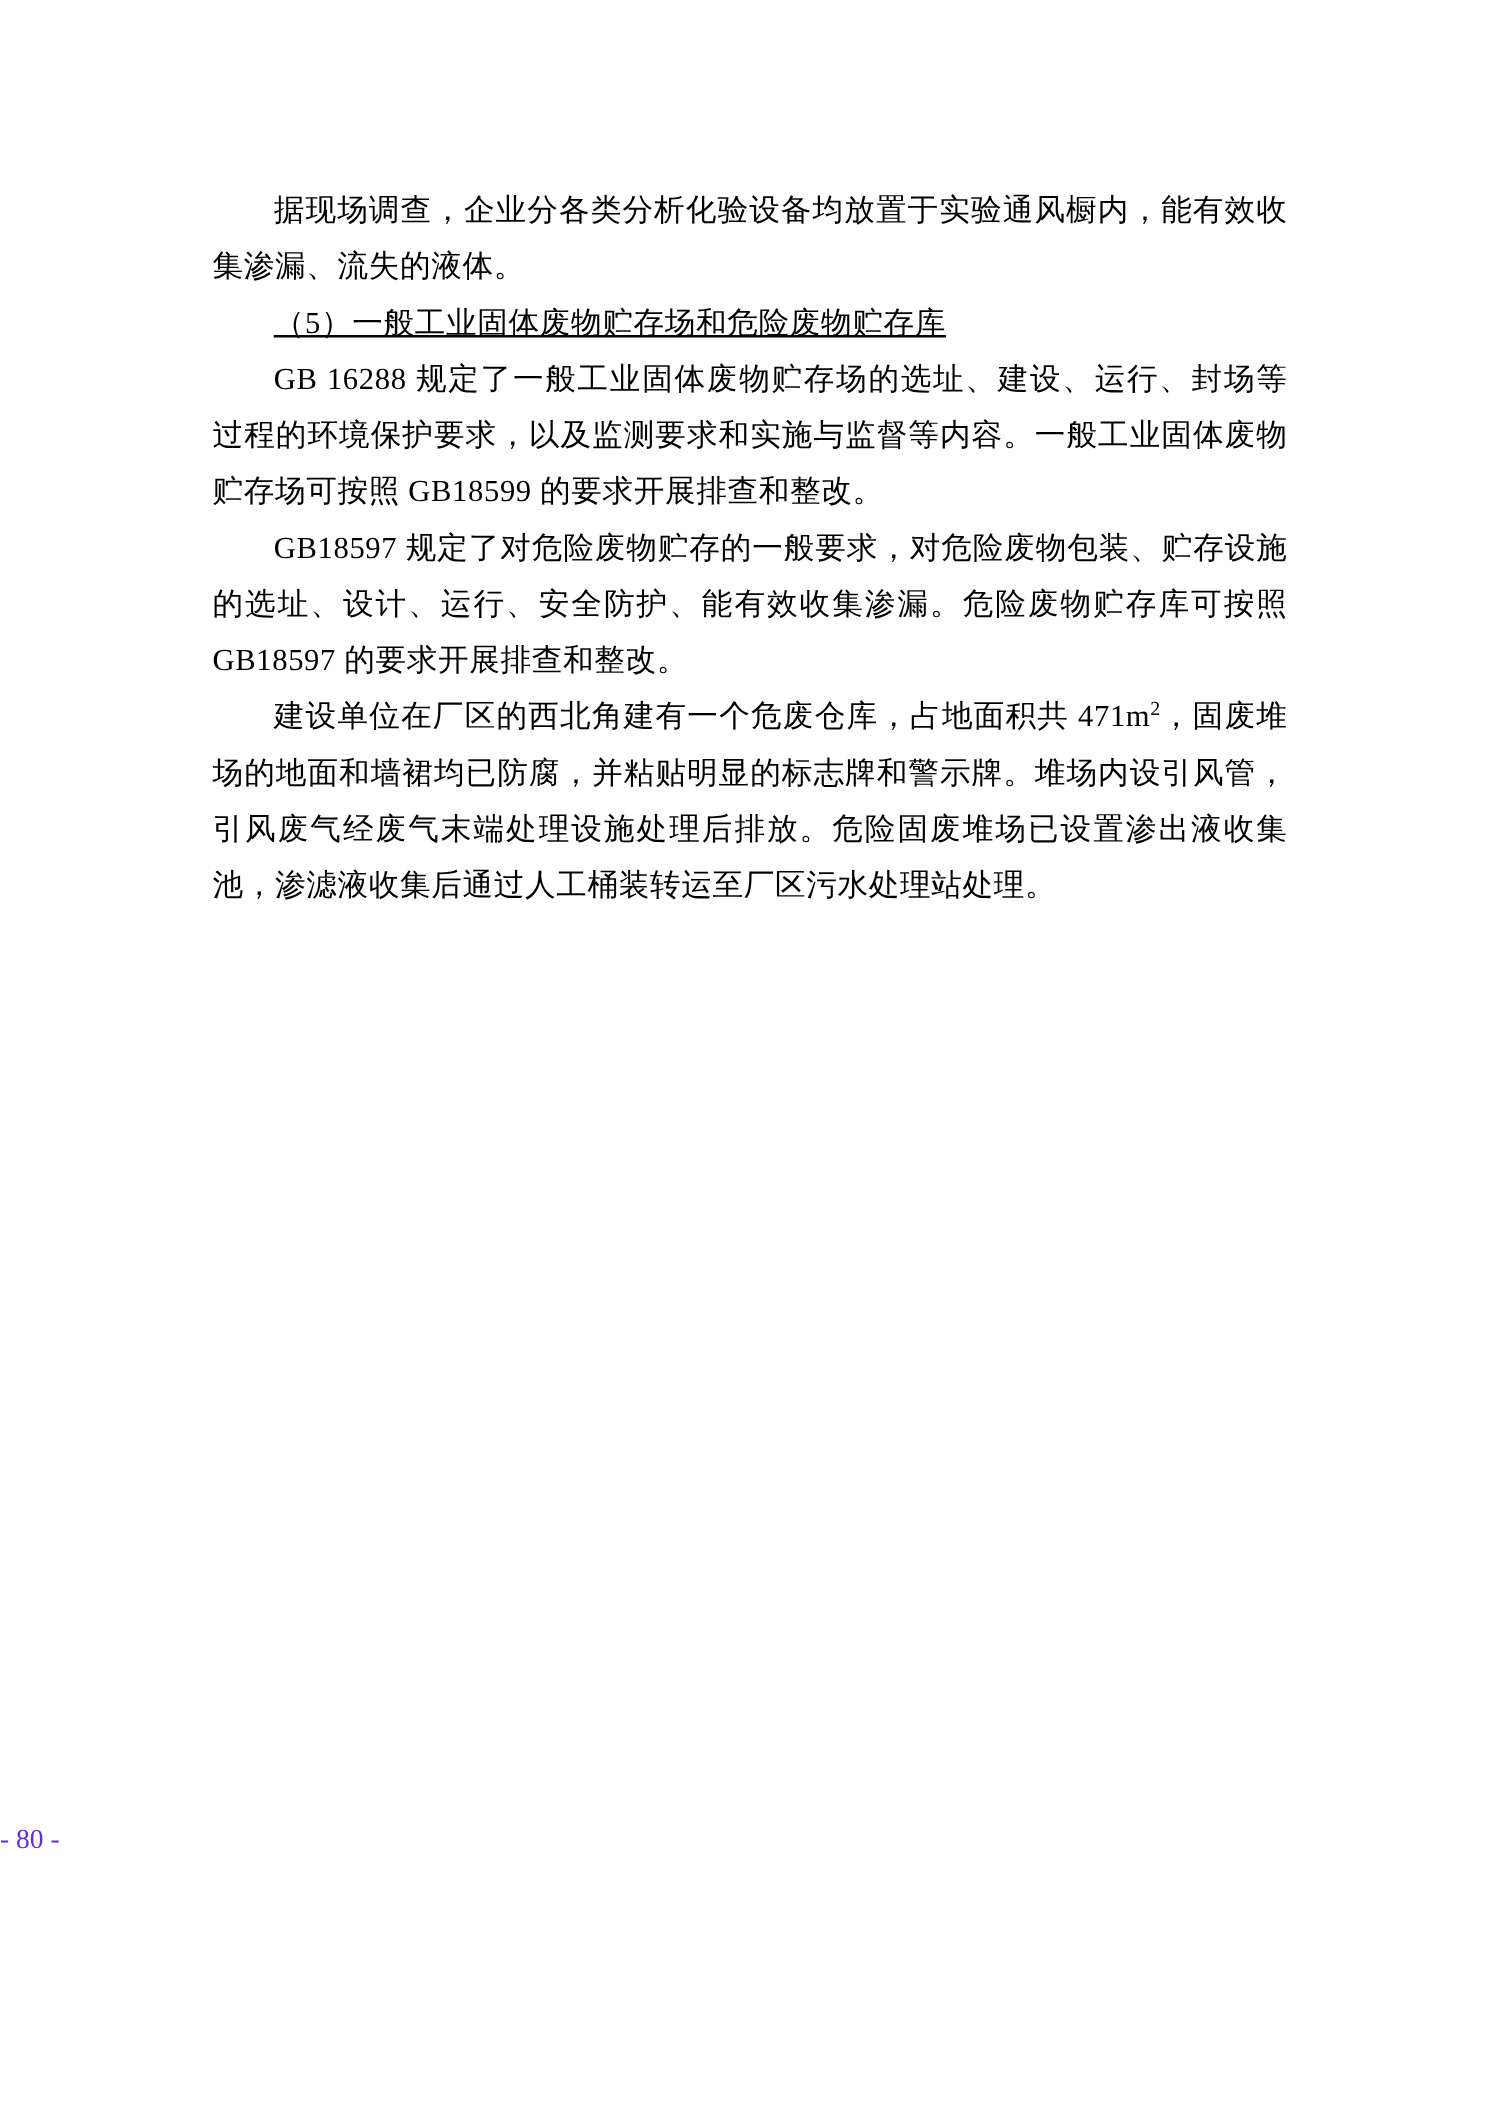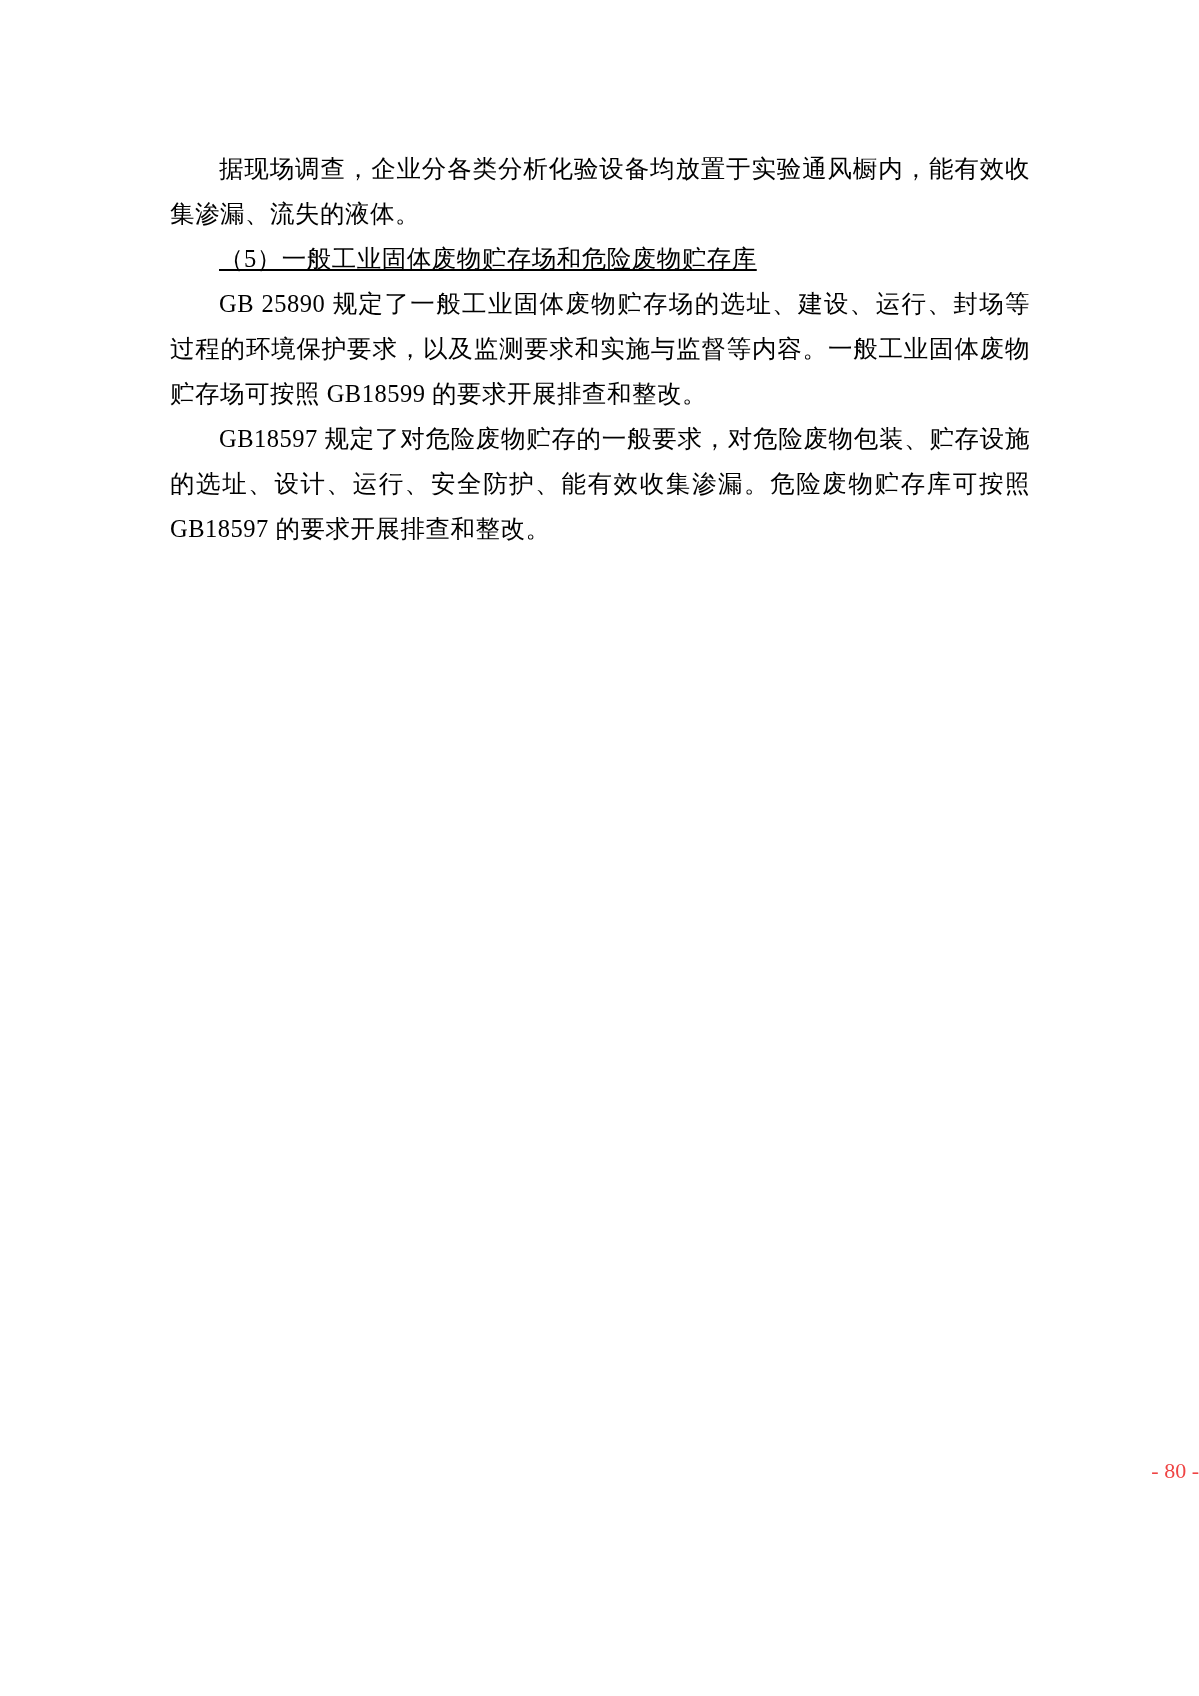--- a/index.html
+++ b/index.html
@@ -41,40 +41,41 @@
     font-size: 0.65em;
     vertical-align: super;
     line-height: 0;
     letter-spacing: 0;
   }
   .footer {
     position: absolute;
     left: 0;
     top: 1456px;
     width: 1199px;
-    text-align: right;
+    text-align: left;
     font-size: 22px;
     line-height: 30px;
-    color: #ef4444;
+    color: #6d28d9;
   }
 </style>
 </head>
 <body>
 
 <div class="page">
 
   <div class="body-text">
 
     <p class="para">据现场调查，企业分各类分析化验设备均放置于实验通风橱内，能有效收集渗漏、流失的液体。</p>
 
     <p class="heading">（5）一般工业固体废物贮存场和危险废物贮存库</p>
 
-    <p class="para">GB 25890 规定了一般工业固体废物贮存场的选址、建设、运行、封场等过程的环境保护要求，以及监测要求和实施与监督等内容。一般工业固体废物贮存场可按照 GB18599 的要求开展排查和整改。</p>
+    <p class="para">GB 16288 规定了一般工业固体废物贮存场的选址、建设、运行、封场等过程的环境保护要求，以及监测要求和实施与监督等内容。一般工业固体废物贮存场可按照 GB18599 的要求开展排查和整改。</p>
 
     <p class="para">GB18597 规定了对危险废物贮存的一般要求，对危险废物包装、贮存设施的选址、设计、运行、安全防护、能有效收集渗漏。危险废物贮存库可按照 GB18597 的要求开展排查和整改。</p>
 
+    <p class="para"><span>建设单位在厂区的西北角建有一个危废仓库，占地面积共 471m</span><span class="sup">2</span><span>，固废堆场的地面和墙裙均已防腐，并粘贴明显的标志牌和警示牌。堆场内设引风管，引风废气经废气末端处理设施处理后排放。危险固废堆场已设置渗出液收集池，渗滤液收集后通过人工桶装转运至厂区污水处理站处理。</span></p>
 
 
   </div>
 
   <div class="footer">- 80 -</div>
 
 </div>
 
 </body></html>

